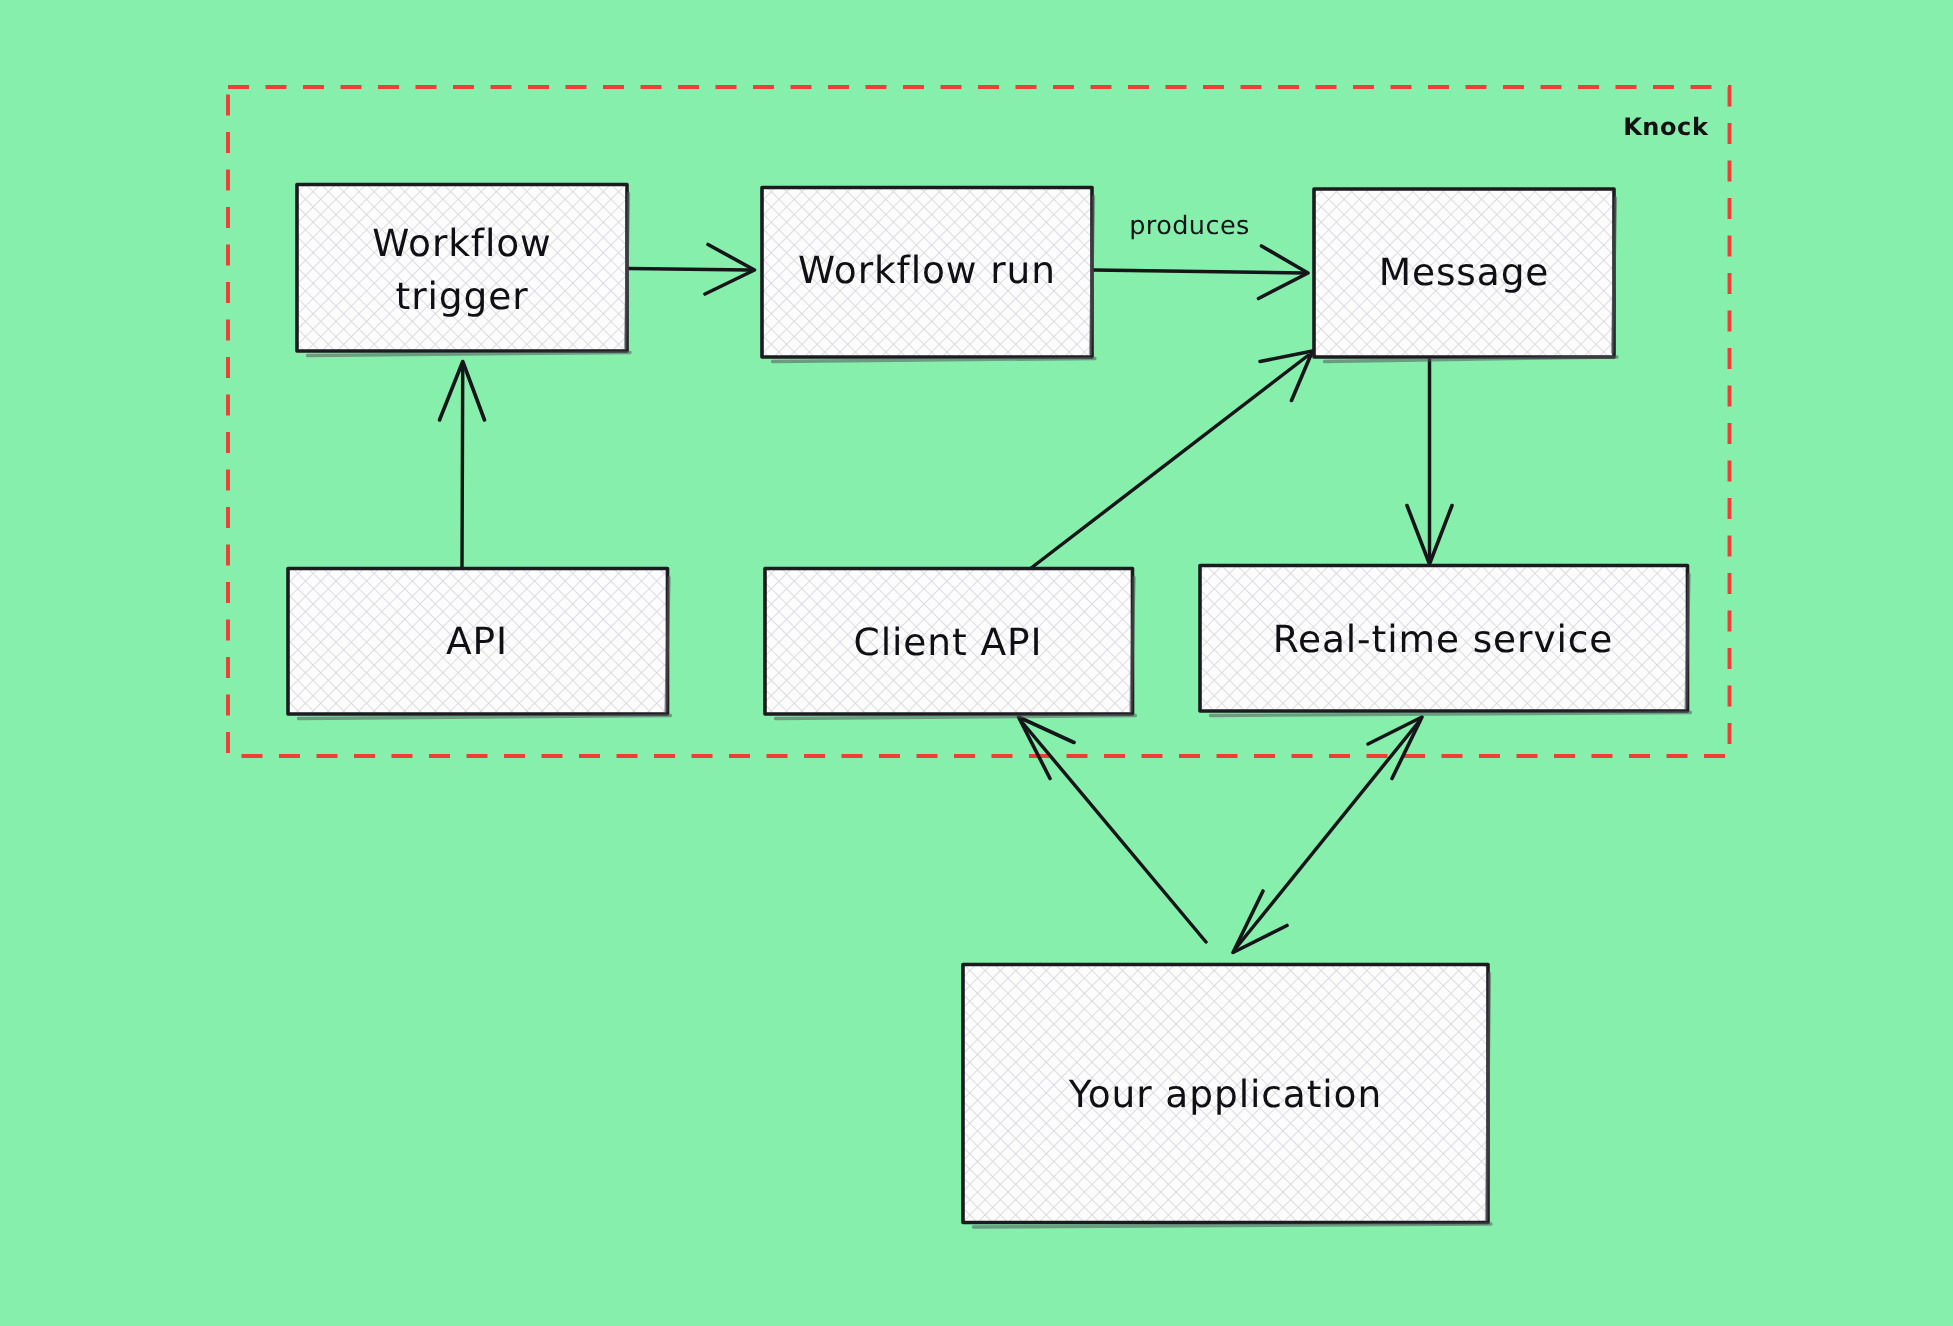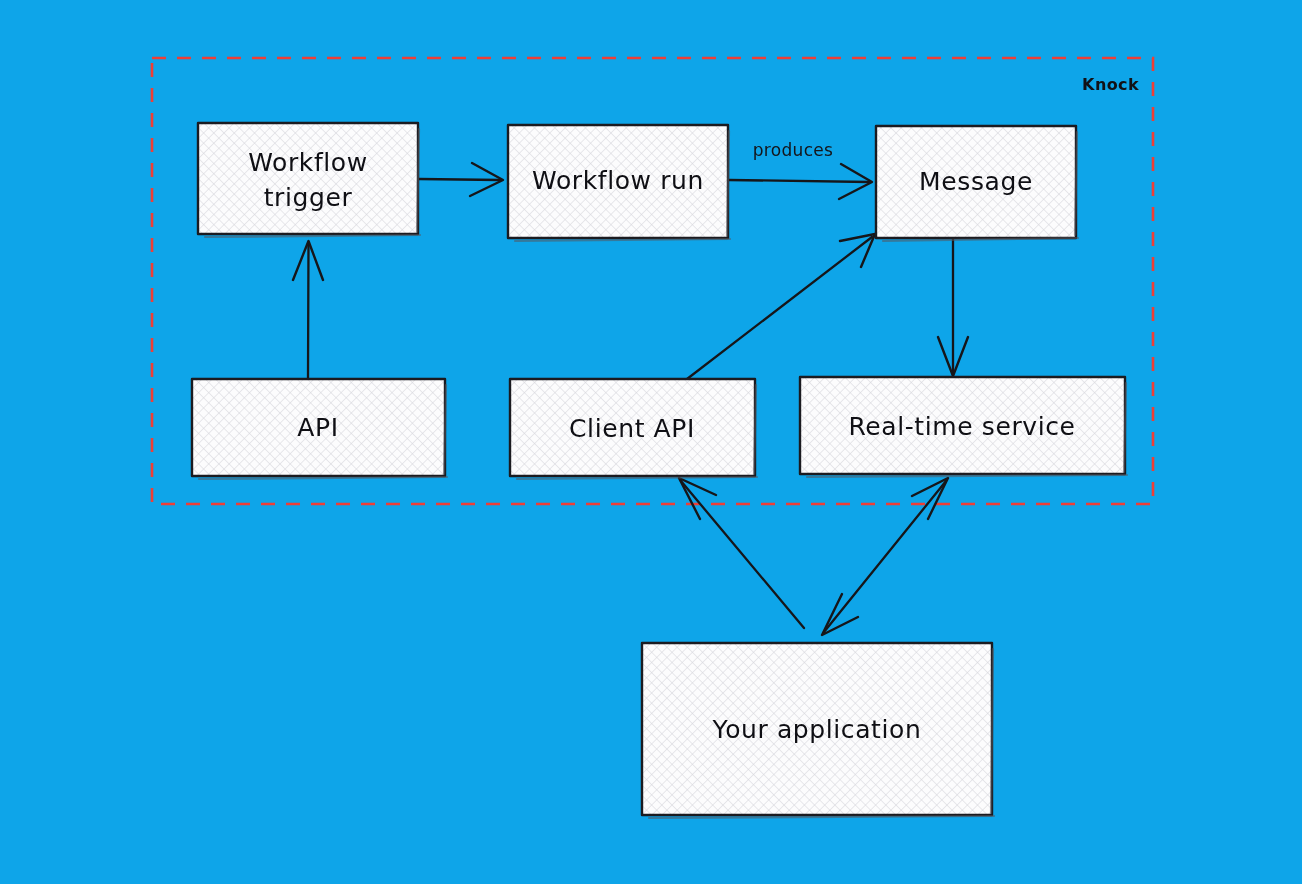--- a/index.html
+++ b/index.html
@@ -11,21 +11,21 @@
   body {
     width: 1302px;
     height: 884px;
     overflow: hidden;
     font-family: "DejaVu Sans", sans-serif;
   }
   #canvas {
     position: relative;
     width: 1302px;
     height: 884px;
-    background: #0ea5e9;
+    background: #86efac;
   }
   #diagram-svg {
     position: absolute;
     top: 0;
     left: 0;
     width: 1302px;
     height: 884px;
   }
   .node-label {
     font-family: "DejaVu Sans", sans-serif;

